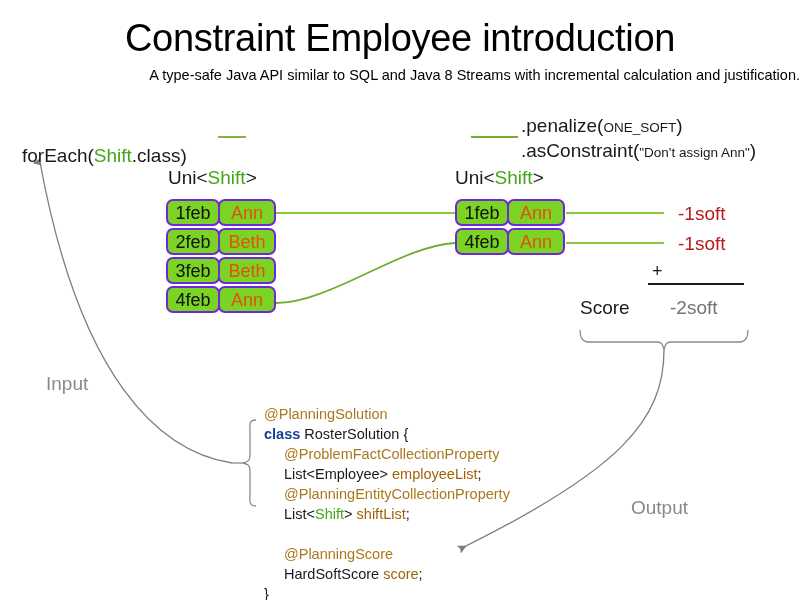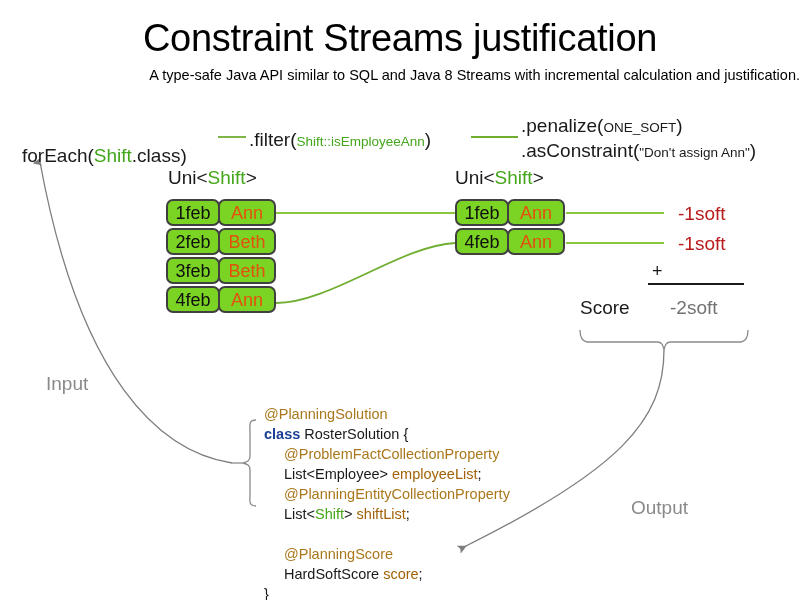--- a/index.html
+++ b/index.html
@@ -59,21 +59,21 @@
   #uni-right { left: 455px; top: 166px; }
 
   
   .shift-card {
     height: 27px;
     display: flex;
     align-items: stretch;
   }
   .cell {
     background: #7bd424;
-    border: 2px solid #404040;
+    border: 2px solid #6d28d9;
     border-radius: 7px;
     display: flex;
     align-items: center;
     justify-content: center;
     font-size: 18px;
     line-height: 18px;
     box-sizing: border-box;
   }
   .cell-date { width: 54px; color: #101010; }
   .cell-emp  { width: 58px; color: #e4500d; margin-left: -2px; }
@@ -131,21 +131,21 @@
     left: 0; top: 0;
     width: 800px; height: 600px;
     pointer-events: none;
   }
 </style>
 </head>
 <body>
 
 <div id="stage">
 
-  <div class="abs" id="page-title">Constraint Streams justification</div>
+  <div class="abs" id="page-title">Constraint Employee introduction</div>
   <div class="abs" id="page-subtitle">A type-safe Java API similar to SQL and Java 8 Streams with incremental calculation and justification.</div>
 
   <svg class="overlay">
 
     <line x1="218" y1="137" x2="246" y2="137" stroke="#6fae30" stroke-width="1.8"></line>
 
     <line x1="471" y1="137" x2="518" y2="137" stroke="#6fae30" stroke-width="1.8"></line>
 
     <line x1="276" y1="213" x2="455" y2="213" stroke="#8cc63f" stroke-width="2"></line>
 
@@ -176,21 +176,20 @@
     <path d="M580,330 C580,336 581,341 587,342
              L657,342 C662,342 663,345 664,350
              C665,345 666,342 671,342
              L741,342 C747,341 748,336 748,330" fill="none" stroke="#8a8a8a" stroke-width="1.3"></path>
 
     <path d="M664,350 C664,420 620,470 460,549" fill="none" stroke="#7d7d7d" stroke-width="1.3" marker-end="url(#arrow-left)"></path>
   </svg>
 
   <div class="abs code-line" id="foreach-expr"><span>forEach(</span><span class="tok-type">Shift</span><span>.class)</span></div>
 
-  <div class="abs code-line" id="filter-expr"><span>.filter(</span><span class="small-arg green">Shift::isEmployeeAnn</span><span>)</span></div>
 
   <div class="abs code-line" id="penalize-expr"><span>.penalize(</span><span class="small-arg">ONE_SOFT</span><span>)</span></div>
 
   <div class="abs code-line" id="asconstraint-expr"><span>.asConstraint(</span><span class="small-arg">"Don't assign Ann"</span><span>)</span></div>
 
   <div class="abs uni-label" id="uni-left"><span>Uni&lt;</span><span class="tok-type">Shift</span><span>&gt;</span></div>
 
   <div class="abs uni-label" id="uni-right"><span>Uni&lt;</span><span class="tok-type">Shift</span><span>&gt;</span></div>
 
   <div class="abs stream" id="left-stream">

